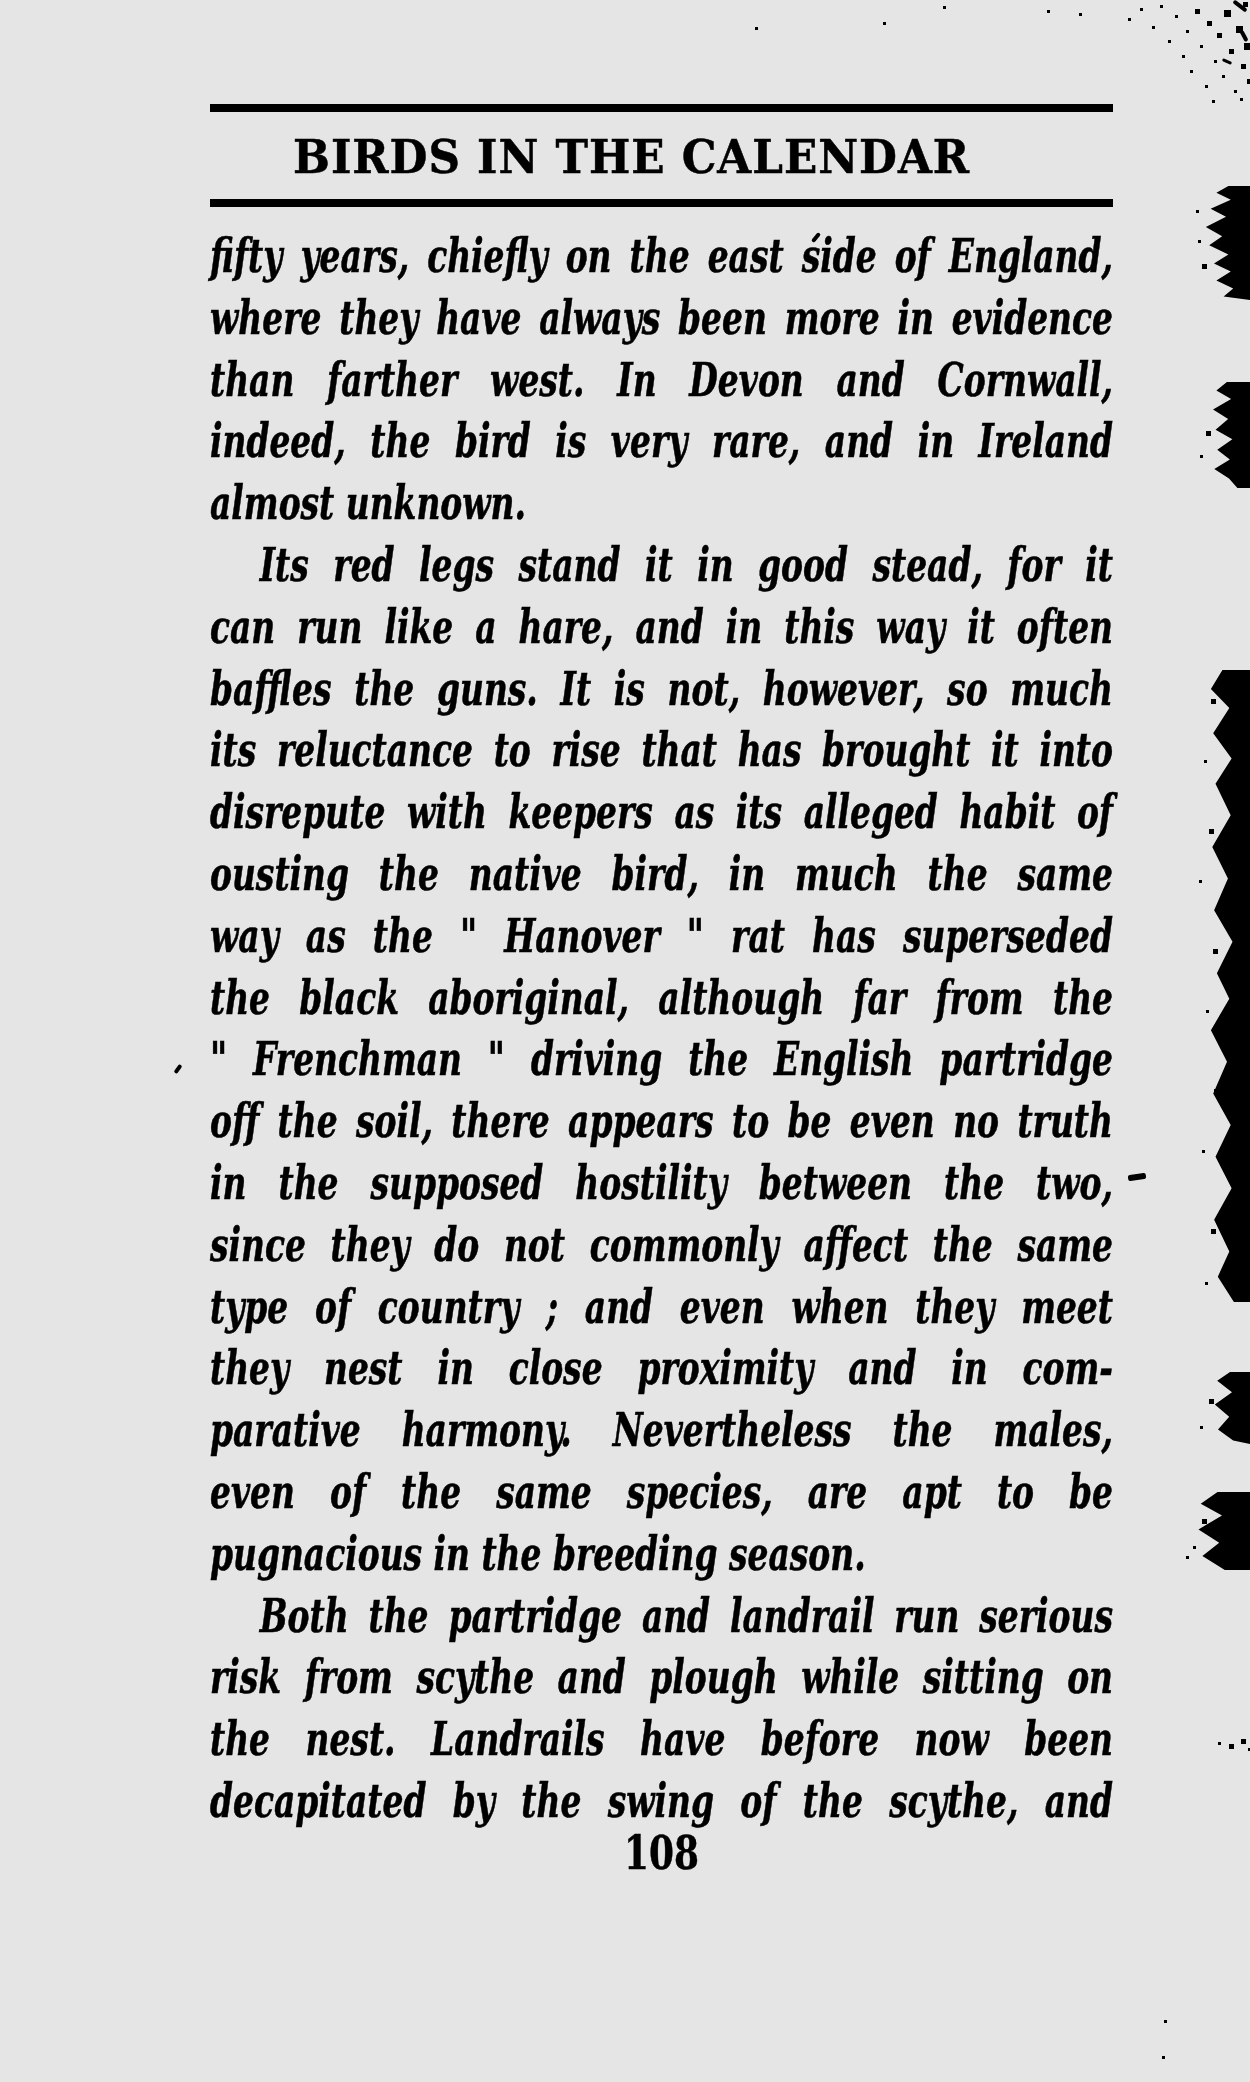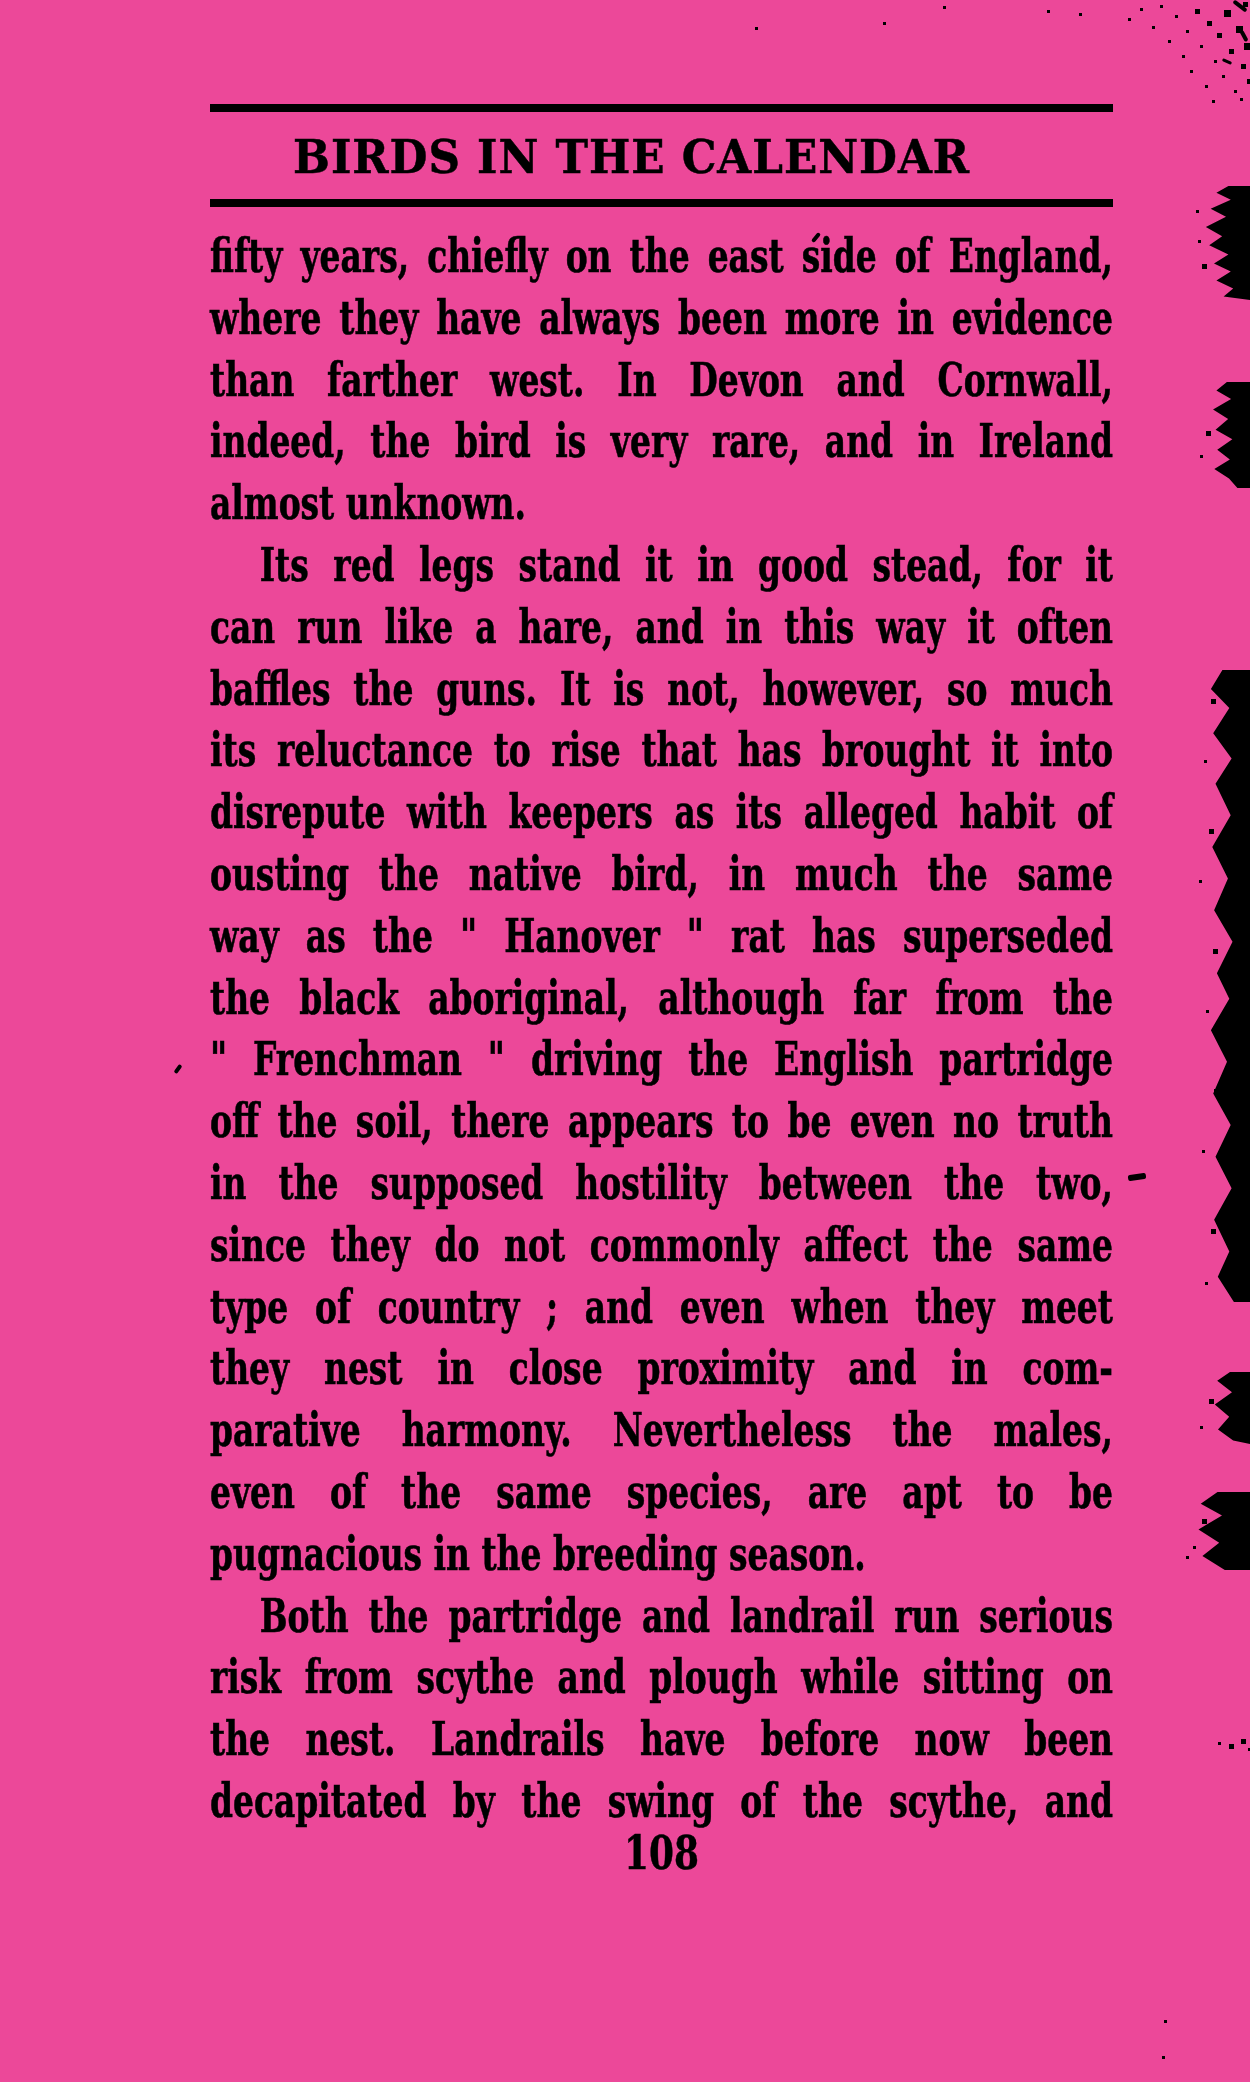--- a/index.html
+++ b/index.html
@@ -4,37 +4,37 @@
 <style>
   html,body{margin:0;padding:0;}
   body{
     width:1250px;height:2082px;
     background:#ffffff;
     font-family:"DejaVu Serif","Liberation Serif",serif;
     color:#000;
     overflow:hidden;
   }
   #page{
-    position:relative;width:1250px;height:2082px;background:#ec4899;
+    position:relative;width:1250px;height:2082px;background:#e5e5e5;
   }
   
   .rule{position:absolute;left:210px;width:903px;background:#000;}
   #rule-top{top:104px;height:8px;}
   #rule-bottom{top:199px;height:8px;}
   
   #running-header{
     position:absolute;left:293px;top:134px;
     font-size:46px;font-weight:700;line-height:1;
     letter-spacing:1px;white-space:nowrap;
     transform:scaleX(0.95);transform-origin:0 0;
     -webkit-text-stroke:0.5px #000;
   }
   
   #body-text{
-    position:absolute;left:210px;top:225px;width:903px;
+    position:absolute;left:210px;top:225px;width:903px;font-style:italic;
   }
   .line{
     width:1290px;height:61.8px;line-height:61.8px;
     font-size:47px;font-weight:700;
     transform:scaleX(0.70);transform-origin:0 0;
     -webkit-text-stroke:0.6px #000;
     white-space:normal;overflow:visible;
     text-align:left;
   }
   .line.just{text-align:justify;text-align-last:justify;text-justify:inter-word;}

